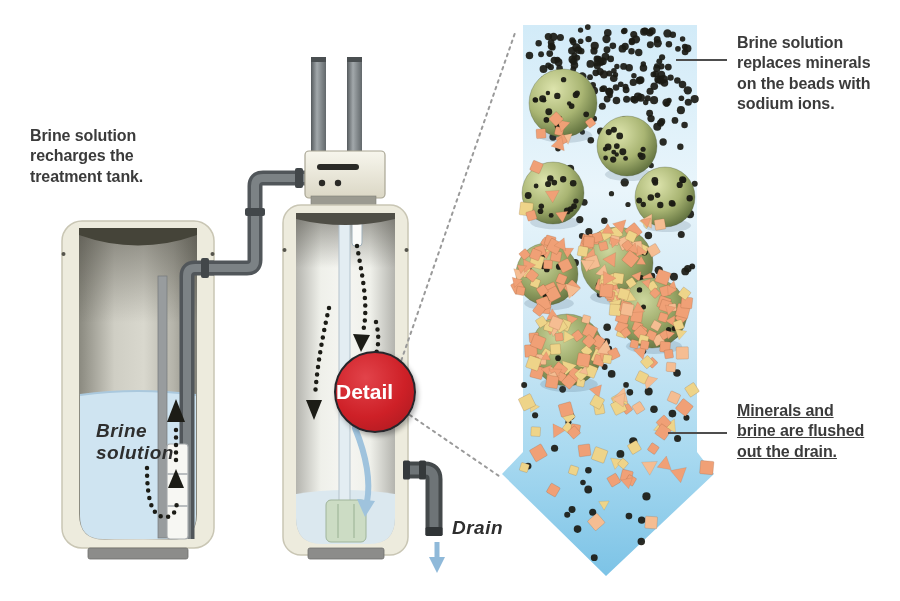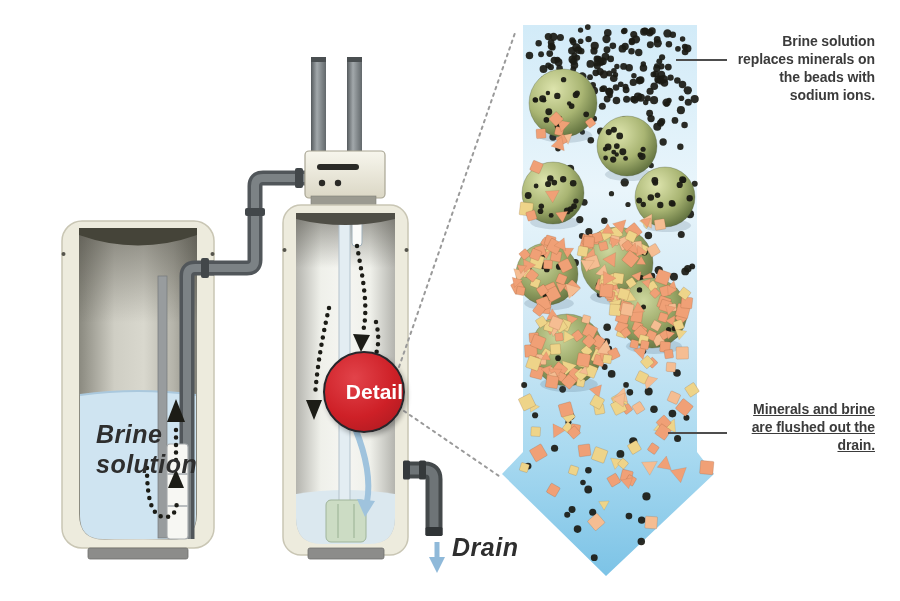--- a/index.html
+++ b/index.html
@@ -1,24 +1,24 @@
 <!DOCTYPE html>
 <html><head>
 <meta charset="utf-8">
 <style>
   html,body{margin:0;padding:0;background:#fff;}
   body{font-family:"Liberation Sans",sans-serif;}
   .stage{position:relative;width:900px;height:601px;overflow:hidden;background:#ffffff;}
   .stage svg{position:absolute;left:0;top:0;}
-  .caption{position:absolute;font-size:14px;line-height:1.28;font-weight:bold;color:#3b3b3b;letter-spacing:-0.1px;text-align:right;}
-  .flabel{position:absolute;font-size:25px;font-weight:bold;font-style:italic;color:#2e2e2e;letter-spacing:0.5px;}
-  .badge{position:absolute;left:323px;top:351px;width:78px;height:78px;border-radius:50%;
+  .caption{position:absolute;font-size:16px;line-height:1.28;font-weight:bold;color:#3b3b3b;letter-spacing:-0.1px;}
+  .flabel{position:absolute;font-size:19px;font-weight:bold;font-style:italic;color:#2e2e2e;letter-spacing:0.5px;}
+  .badge{position:absolute;left:334px;top:351px;width:78px;height:78px;border-radius:50%;
          background:radial-gradient(circle at 38% 32%, #e2434a, #ce2027 55%, #a5191f 100%);
          border:2px solid #26262b;box-shadow:2px 3px 5px rgba(0,0,0,.30);
-         display:flex;align-items:center;justify-content:flex-end;
+         display:flex;align-items:center;justify-content:flex-start;
          color:#fff;font-weight:bold;font-size:21px;}
 </style>
 </head>
 <body>
 
 <div class="stage">
 
 <svg id="diagram" width="900" height="601" viewBox="0 0 900 601">
   <defs>
     <linearGradient id="panelGrad" x1="0" y1="0" x2="0" y2="1">
@@ -796,28 +796,29 @@
             <rect x="-4.695113567751832" y="-4.695113567751832" width="9.390227135503665" height="9.390227135503665" rx="1" transform="translate(535.6667433306575 431.6048479457386) rotate(3.290808987803757)" fill="#eed489" stroke="rgba(110,60,25,.28)" stroke-width="0.6"></rect>
             <rect x="-4.836320796515793" y="-4.836320796515793" width="9.672641593031585" height="9.672641593031585" rx="1" transform="translate(574.0135155431926 432.43375408276916) rotate(49.13400273537263)" fill="#f0a076" stroke="rgba(110,60,25,.28)" stroke-width="0.6"></rect>
             <rect x="-6" y="-6" width="12" height="12" rx="1" transform="translate(663 432) rotate(35)" fill="#f0a076" stroke="rgba(110,60,25,.28)" stroke-width="0.6"></rect>
           </g>
         </g>
     <line x1="676" y1="60" x2="727" y2="60" stroke="#4d4d4d" stroke-width="2"></line>
     <line x1="668" y1="433" x2="727" y2="433" stroke="#4d4d4d" stroke-width="2"></line>
   </g>
 </svg>
 
+<div class="caption" style="left:30px;top:126px;width:158px;">Brine solution recharges the treatment tank.</div>
 
 <div class="caption" style="left:737px;top:33px;width:138px;">Brine solution replaces minerals on the beads with sodium ions.</div>
 
 <div class="caption" style="left:737px;top:401px;width:138px;text-decoration:underline;">Minerals and brine are flushed out the drain.</div>
 
 <div class="flabel" style="left:96px;top:420px;width:86px;line-height:1.18;">Brine solution</div>
 
-<div class="flabel" style="left:452px;top:533px;">Drain</div>
+<div class="flabel" style="left:452px;top:517px;">Drain</div>
 
 <div class="flabel" style="left:418px;top:570px;margin-top:38px;">Brine</div>
 
 <div class="badge" style="background: radial-gradient(circle at 38% 32%, rgb(226, 67, 74), rgb(206, 32, 39) 55%, rgb(165, 25, 31) 100%);">
   <span>Detail</span>
 </div>
 
 </div>
 
 </body></html>

